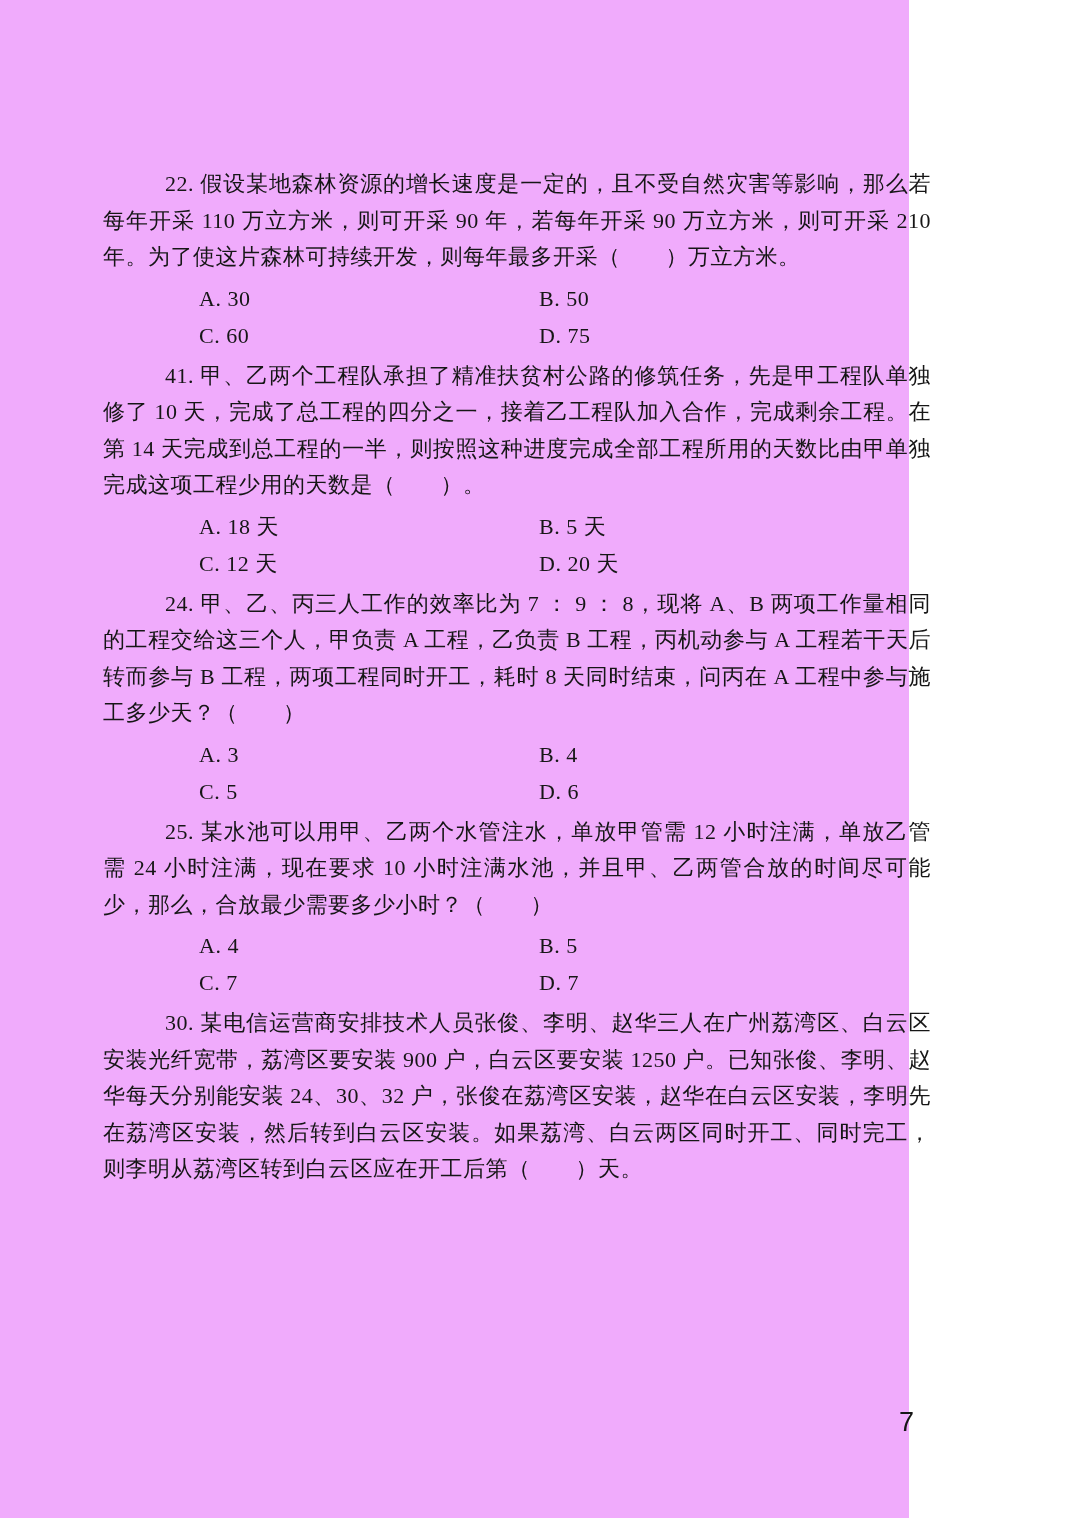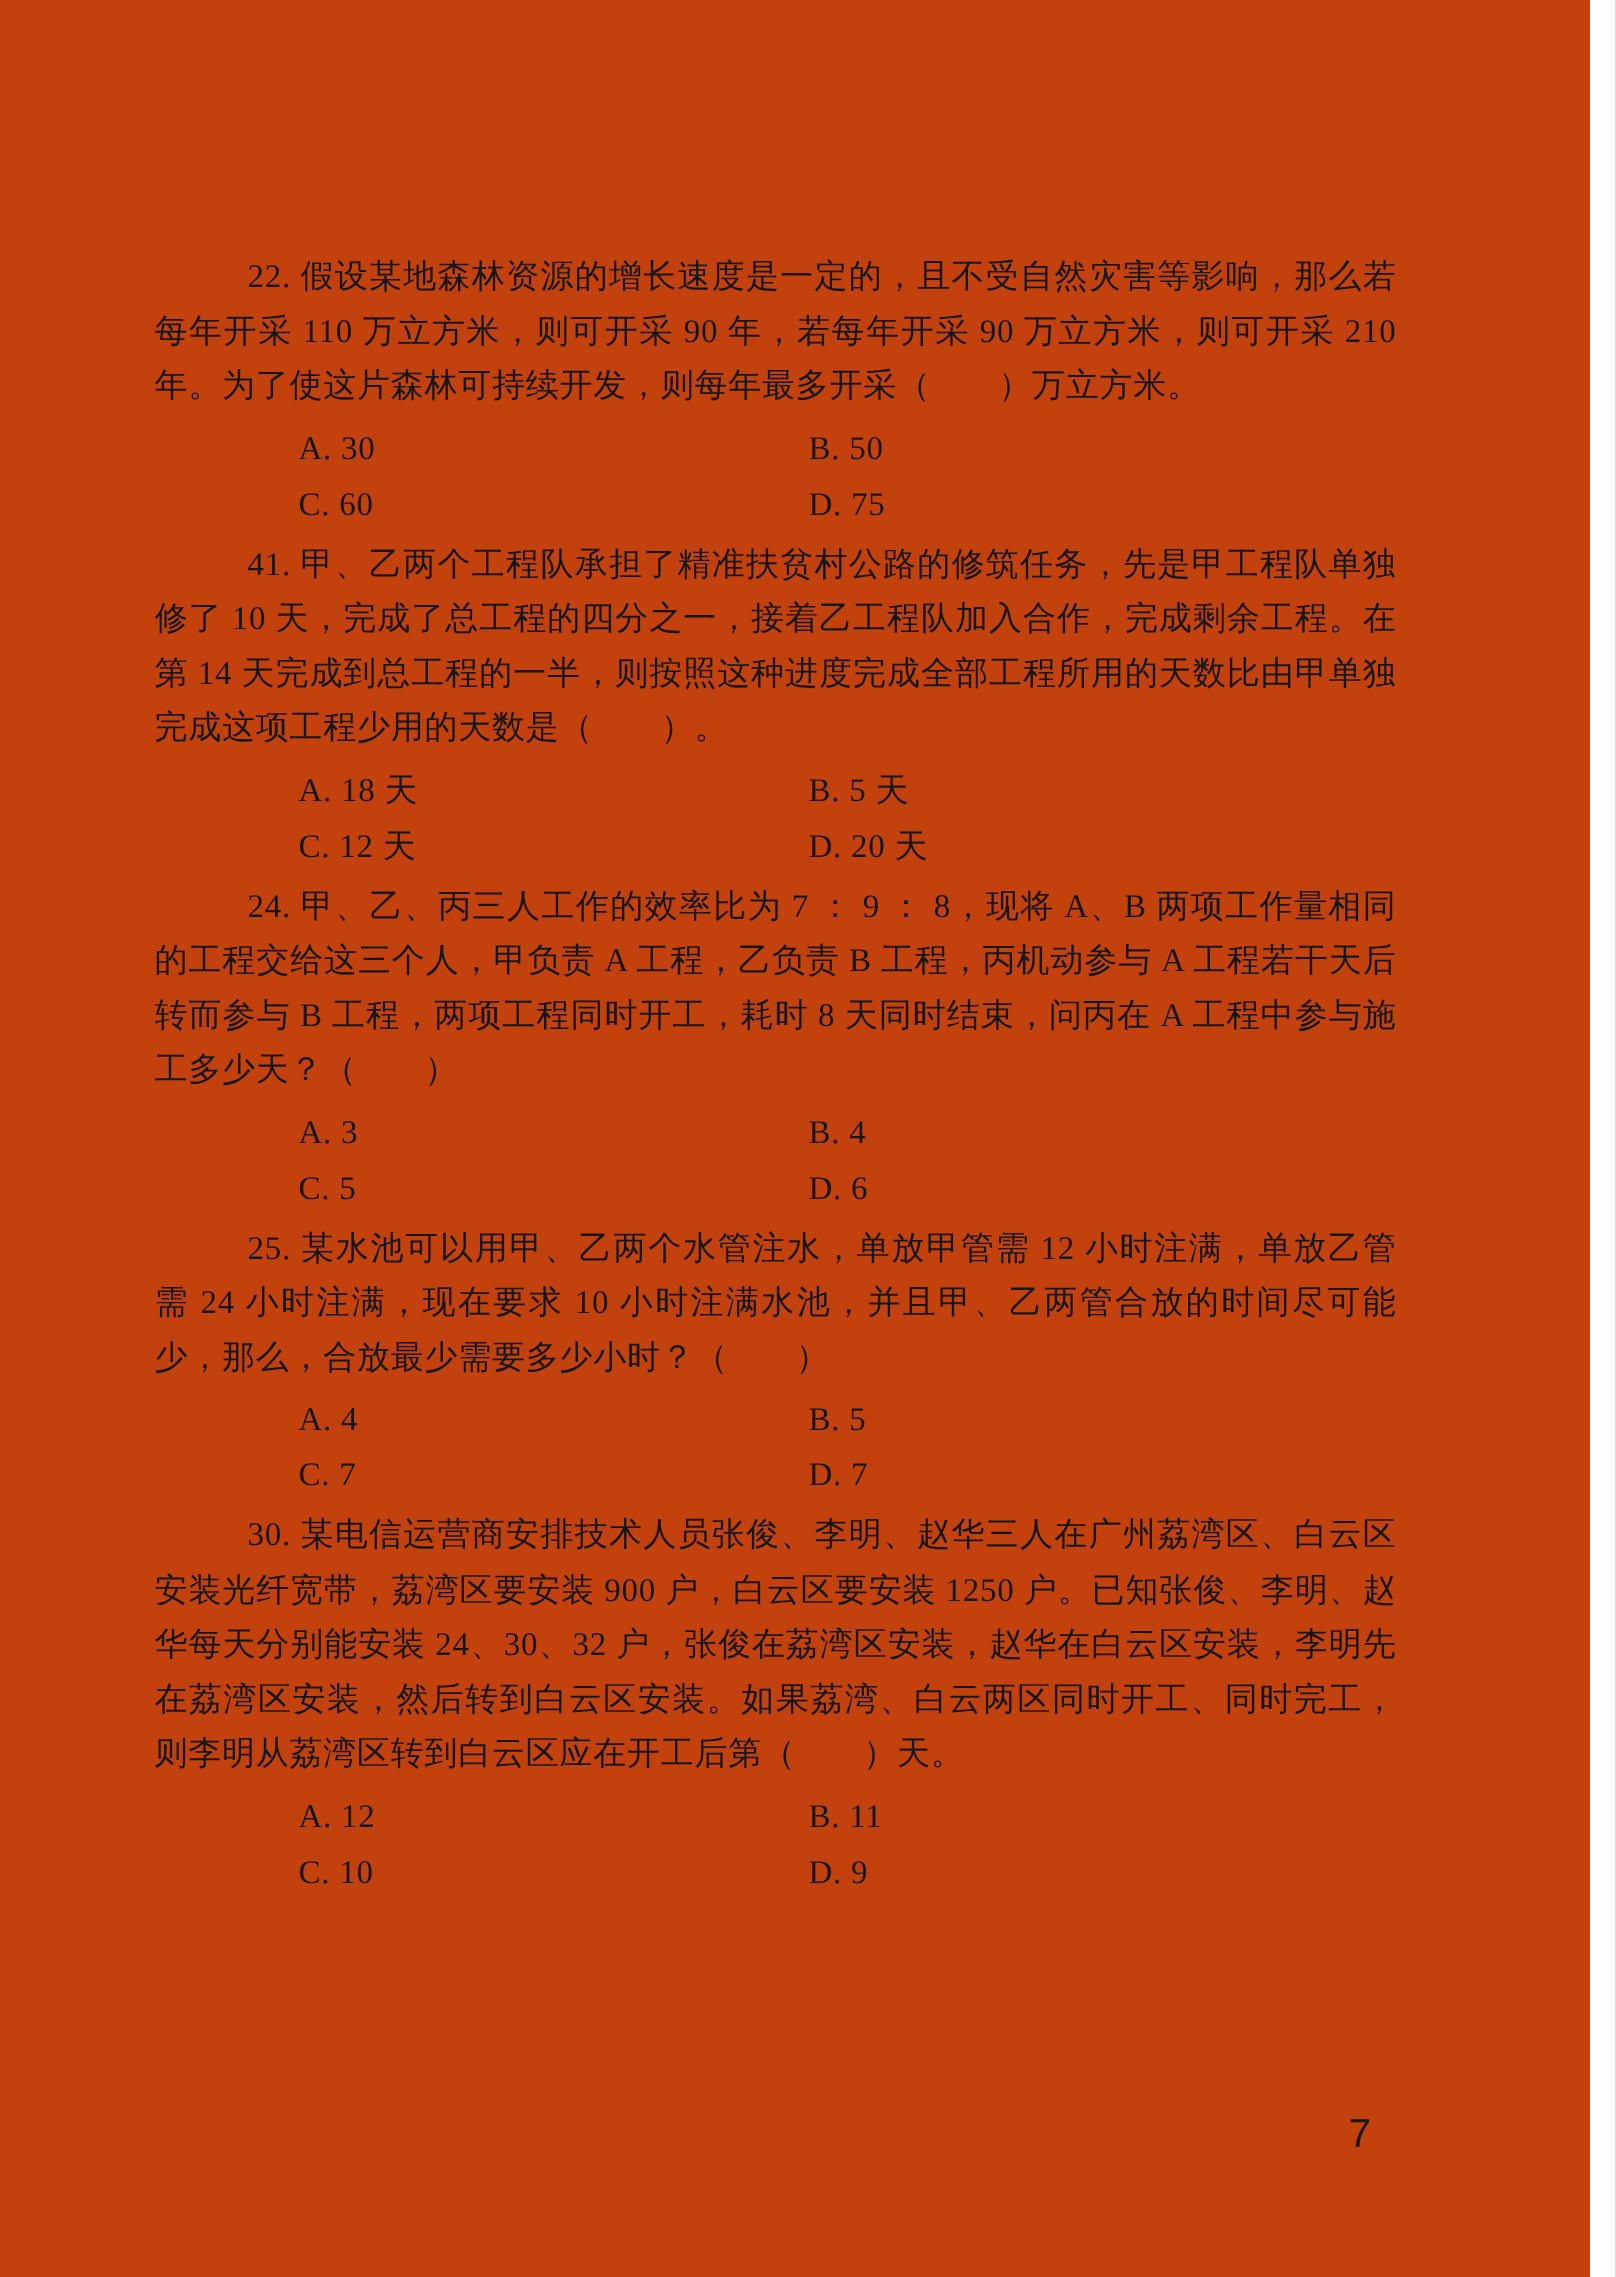--- a/index.html
+++ b/index.html
@@ -11,23 +11,23 @@
     width: 1077px;
     height: 1518px;
     position: relative;
     font-family: "Liberation Serif", "DejaVu Serif", serif;
     color: #161616;
     overflow: hidden;
   }
   .page {
     position: absolute;
     left: 0; top: 0;
-    width: 1060px;
+    width: 909px;
     height: 1518px;
-    background: #c2410c;
+    background: #f0abfc;
   }
   .content {
     position: absolute;
     left: 103px;
     top: 166px;
     width: 828px;
   }
   .question { margin: 0; }
   .q-text {
     margin: 0;
@@ -98,25 +98,19 @@
       <div class="options">
         <span class="option">A. 4</span>
         <span class="option">B. 5</span>
         <span class="option">C. 7</span>
         <span class="option">D. 7</span>
       </div>
     </div>
 
     <div class="question">
       <p class="q-text"><span class="q-number">30.</span><span>某电信运营商安排技术人员张俊、李明、赵华三人在广州荔湾区、白云区安装光纤宽带，荔湾区要安装 900 户，白云区要安装 1250 户。已知张俊、李明、赵华每天分别能安装 24、30、32 户，张俊在荔湾区安装，赵华在白云区安装，李明先在荔湾区安装，然后转到白云区安装。如果荔湾、白云两区同时开工、同时完工，则李明从荔湾区转到白云区应在开工后第（　　）天。</span></p>
-      <div class="options">
-        <span class="option">A. 12</span>
-        <span class="option">B. 11</span>
-        <span class="option">C. 10</span>
-        <span class="option">D. 9</span>
-      </div>
     </div>
 
 
   </div>
 
   <div class="page-number">7</div>
 </div>
 
 </body></html>

